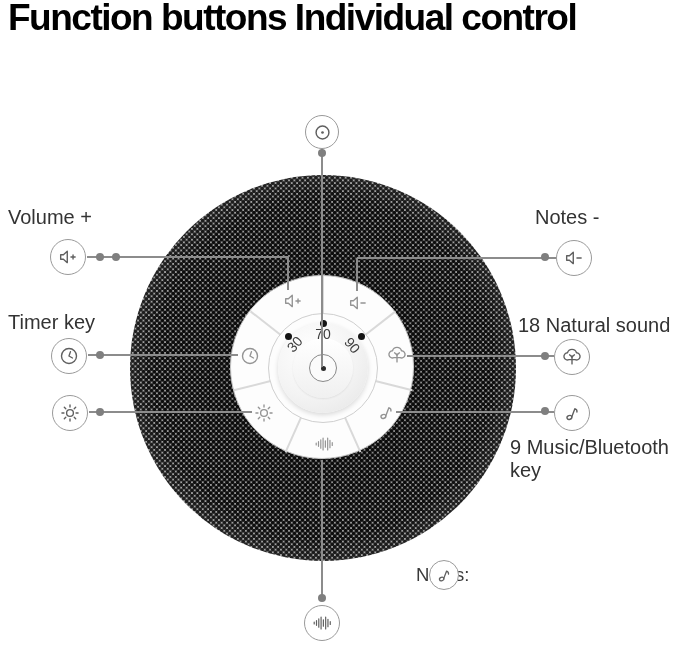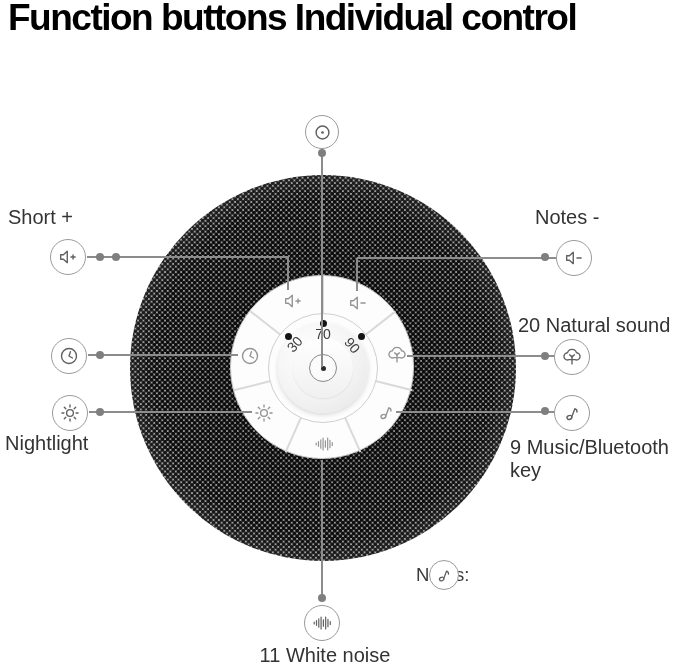--- a/index.html
+++ b/index.html
@@ -123,21 +123,21 @@
 
   <div class="abs cicon s24" style="left:305px;top:115px;width:34px;height:34px;" data-icon="power">
       <svg viewBox="0 0 24 24">
         <circle cx="12" cy="12" r="6.7"></circle>
         <circle class="f" cx="12" cy="12" r="1.4"></circle>
       </svg>
     </div>
   <div class="abs vline" style="left:321px;top:148px;height:219px;"></div>
   <div class="abs ldot" style="left:318px;top:149px;"></div>
 
-  <div class="abs label" style="left:8px;top:206px;">Short +</div>
+  <div class="abs label" style="left:8px;top:206px;">Volume +</div>
   <div class="abs cicon s22" style="left:50px;top:239px;width:36px;height:36px;" data-icon="spk_p">
       <svg viewBox="0 0 24 24">
         <path d="M4 9.6h3l4.2-3.8v12.4L7 14.4H4z"></path>
         <path d="M15.2 12h4.6M17.5 9.7v4.6"></path>
       </svg>
     </div>
   <div class="abs hline" style="left:87px;top:256px;width:202px;"></div>
   <div class="abs vline" style="left:287px;top:257px;height:33px;"></div>
   <div class="abs ldot" style="left:96px;top:253px;"></div>
   <div class="abs ldot" style="left:112px;top:253px;"></div>
@@ -146,40 +146,40 @@
   <div class="abs cicon s22" style="left:556px;top:240px;width:36px;height:36px;" data-icon="spk_m">
       <svg viewBox="0 0 24 24">
         <path d="M4 9.6h3l4.2-3.8v12.4L7 14.4H4z"></path>
         <path d="M15.2 12h4.6"></path>
       </svg>
     </div>
   <div class="abs hline" style="left:357px;top:257px;width:199px;"></div>
   <div class="abs vline" style="left:356px;top:258px;height:33px;"></div>
   <div class="abs ldot" style="left:541px;top:253px;"></div>
 
+  <div class="abs label" style="left:8px;top:311px;">Timer key</div>
   <div class="abs cicon s22" style="left:51px;top:338px;width:36px;height:36px;" data-icon="clock">
       <svg viewBox="0 0 24 24">
         <circle cx="12" cy="12" r="8.2"></circle>
         <path d="M12 12l1.6-4.8M12 12l3.8 2.2"></path>
       </svg>
     </div>
   <div class="abs hline" style="left:88px;top:354px;width:150px;"></div>
   <div class="abs ldot" style="left:96px;top:351px;"></div>
 
-  <div class="abs label" style="left:518px;top:314px;">20 Natural sound</div>
+  <div class="abs label" style="left:518px;top:314px;">18 Natural sound</div>
   <div class="abs cicon s22" style="left:554px;top:339px;width:36px;height:36px;" data-icon="tree">
       <svg viewBox="0 0 24 24">
         <path d="M8.6 14.9a3.9 3.9 0 1 1-1.5-7.5 5.1 5.1 0 0 1 9.8 0 3.9 3.9 0 1 1-1.5 7.5z"></path>
         <path d="M12 19.5v-8M12 13.2q0-2.4-2.6-3.6M12 13.2q0-2.4 2.6-3.6"></path>
       </svg>
     </div>
   <div class="abs hline" style="left:407px;top:355px;width:147px;"></div>
   <div class="abs ldot" style="left:541px;top:352px;"></div>
 
-  <div class="abs label" style="left:5px;top:432px;">Nightlight</div>
   <div class="abs cicon s22" style="left:52px;top:395px;width:36px;height:36px;" data-icon="sun">
       <svg viewBox="0 0 24 24">
         <circle cx="12" cy="12" r="3.7"></circle>
         <path d="M12 3.2v2.2M12 18.6v2.2M3.2 12h2.2M18.6 12h2.2M5.8 5.8l1.6 1.6M16.6 16.6l1.6 1.6M18.2 5.8l-1.6 1.6M5.8 18.2l1.6-1.6"></path>
       </svg>
     </div>
   <div class="abs hline" style="left:89px;top:411px;width:163px;"></div>
   <div class="abs ldot" style="left:96px;top:408px;"></div>
 
   <div class="abs label" style="left:510px;top:436px;width:172px;">9 Music/Bluetooth key</div>
@@ -192,21 +192,20 @@
   <div class="abs hline" style="left:396px;top:411px;width:158px;"></div>
   <div class="abs ldot" style="left:541px;top:407px;"></div>
 
   <div class="abs vline" style="left:321px;top:460px;height:138px;"></div>
   <div class="abs ldot" style="left:318px;top:594px;"></div>
   <div class="abs cicon s22" style="left:304px;top:605px;width:36px;height:36px;" data-icon="wave">
       <svg viewBox="0 0 24 24" style="stroke-width:1.3">
         <path d="M3.5 11v2M6 9.5v5M8.5 7.5v9M11 5.5v13M13.5 8.5v7M16 5.5v13M18.5 8v8M21 10.5v3"></path>
       </svg>
     </div>
-  <div class="abs label" style="left:240px;top:644px;width:170px;text-align:center;">11 White noise</div>
 
   <div class="abs notes-prefix" style="left:386px;top:564px;margin-left:30px;">Notes:</div>
   <div class="abs cicon s20" style="left:429px;top:560px;width:30px;height:30px;" data-icon="note">
       <svg viewBox="0 0 24 24">
         <ellipse cx="9.2" cy="16.8" rx="2.7" ry="2.1" transform="rotate(-18 9.2 16.8)"></ellipse>
         <path d="M11.8 16l3.3-8.7M15.1 7.3q2.7 0.9 2.3 3.6"></path>
       </svg>
     </div>
 
 </div>

